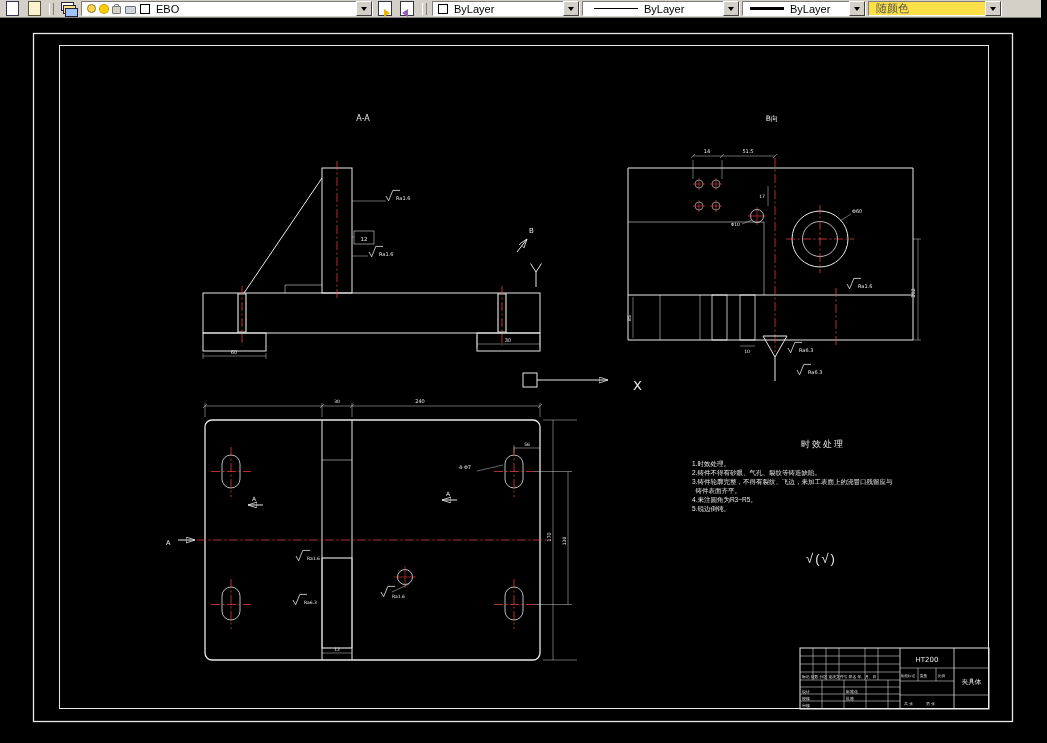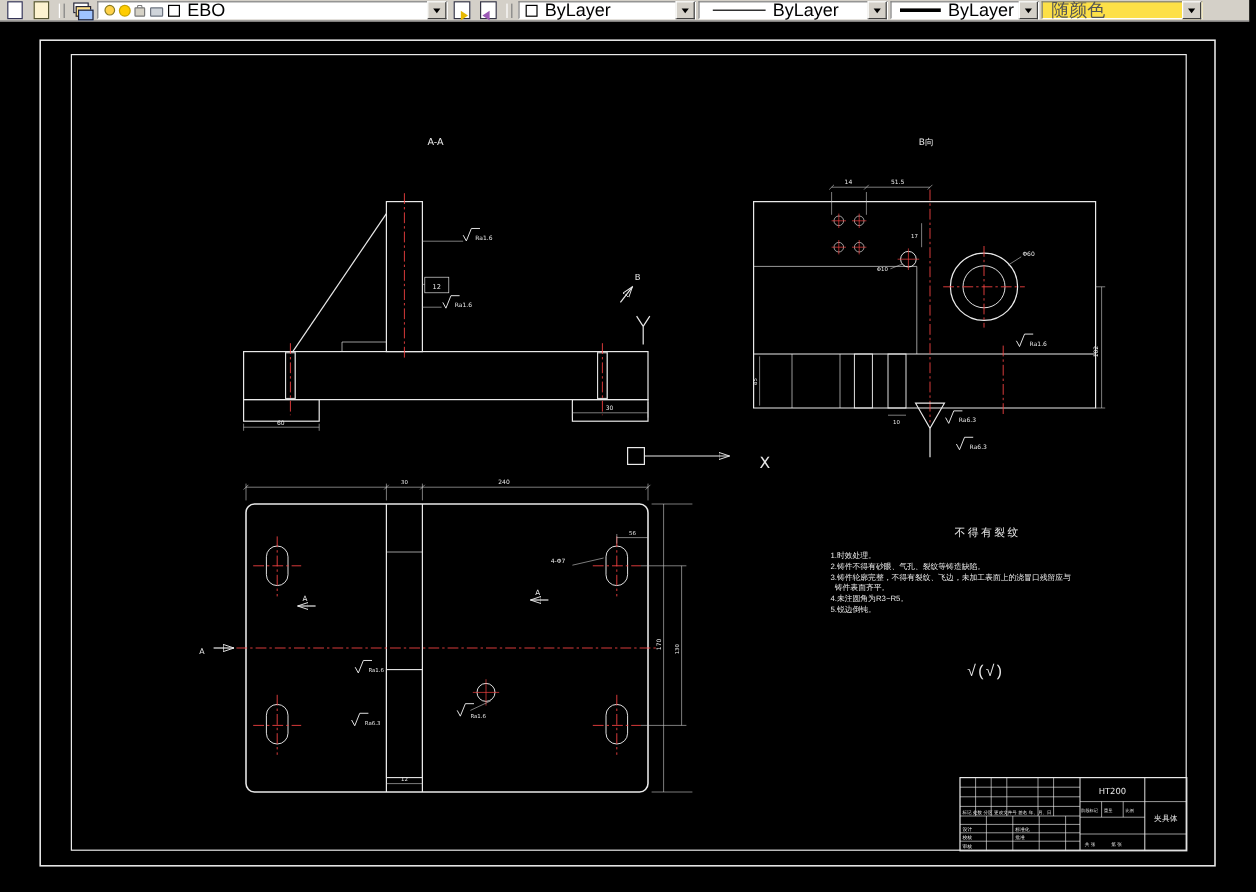--- a/index.html
+++ b/index.html
@@ -11,21 +11,21 @@
   .toolbar{
     position:absolute;top:0;left:0;width:1041px;height:18px;background:#d4d0c8;
     border-bottom:1px solid #808080;display:flex;align-items:center;
     padding:1px 2px;box-sizing:border-box;gap:2px;z-index:10;
   }
   .grip{width:3px;height:12px;border-left:1px solid #fff;border-right:1px solid #808080;margin:0 3px;}
   .tb-btn{width:20px;height:15px;display:flex;align-items:center;justify-content:center;flex:none;}
   .combo{
     display:flex;align-items:center;background:#fff;height:15px;box-sizing:border-box;
     border:1px solid;border-color:#7d7d7d #fff #fff #7d7d7d;
-    font-size:15px;color:#000;padding-left:3px;flex:none;
+    font-size:11px;color:#000;padding-left:3px;flex:none;
   }
   .combo.disabled{background:#fde047;color:#555;}
   .combo-text{margin:0 4px;white-space:nowrap;}
   .combo-arrow{
     margin-left:auto;width:14px;height:13px;background:#d4d0c8;flex:none;
     border:1px solid;border-color:#fff #404040 #404040 #fff;
     display:flex;align-items:center;justify-content:center;
   }
   .tri-down{width:0;height:0;border:3px solid transparent;border-top:4px solid #000;margin-top:3px;}
   
@@ -365,21 +365,21 @@
     <text x="846" y="699.5" font-size="4">批准</text>
     <text x="901" y="677" font-size="3.5">阶段标记</text>
     <text x="920" y="677" font-size="3.5">重量</text>
     <text x="938" y="677" font-size="3.5">比例</text>
     <text x="904" y="705" font-size="3.8">共 张</text>
     <text x="926" y="705" font-size="3.8">第 张</text>
   </g>
 </svg>
 
 <div class="tech">
-  <div class="tech-title">不得有裂纹</div>
+  <div class="tech-title">时效处理</div>
   <div class="tech-item">1.时效处理。</div>
   <div class="tech-item">2.铸件不得有砂眼、气孔、裂纹等铸造缺陷。</div>
   <div class="tech-item">3.铸件轮廓完整，不得有裂纹、飞边，未加工表面上的浇冒口残留应与</div>
   <div class="tech-item">  铸件表面齐平。</div>
   <div class="tech-item">4.未注圆角为R3~R5。</div>
   <div class="tech-item">5.锐边倒钝。</div>
 </div>
 
 <div class="finish-note">√(√)</div>
 </div>

